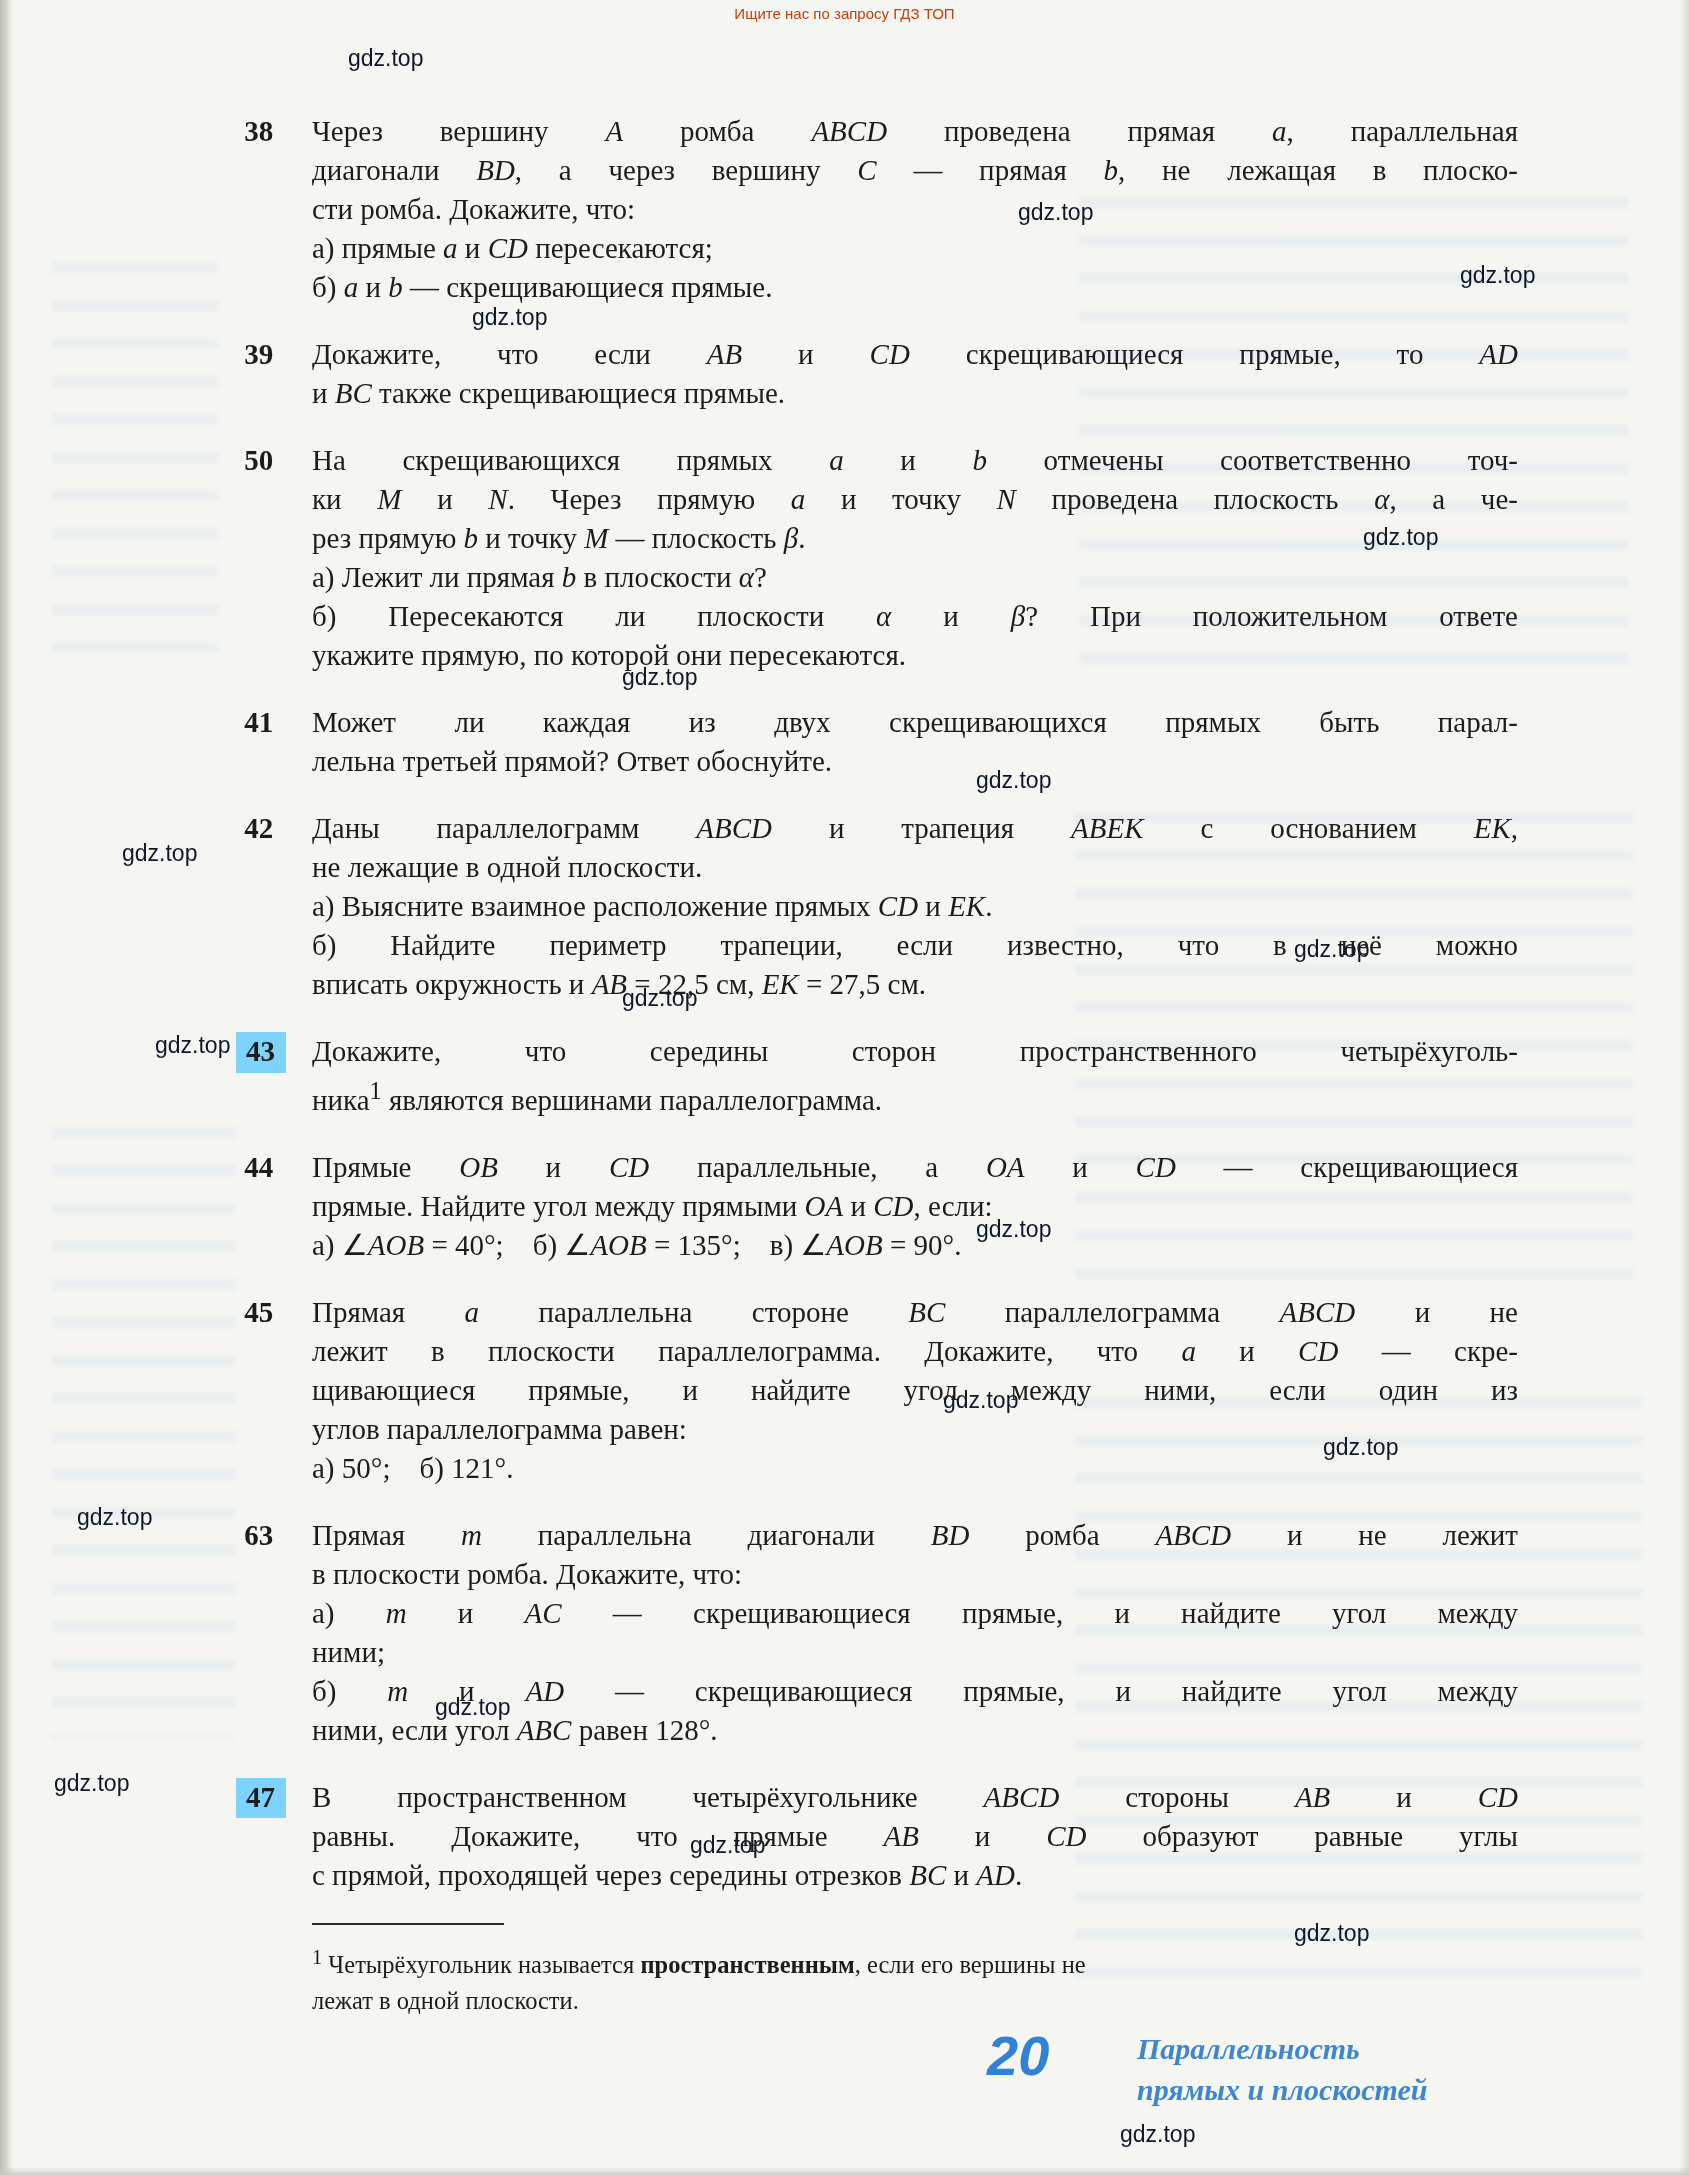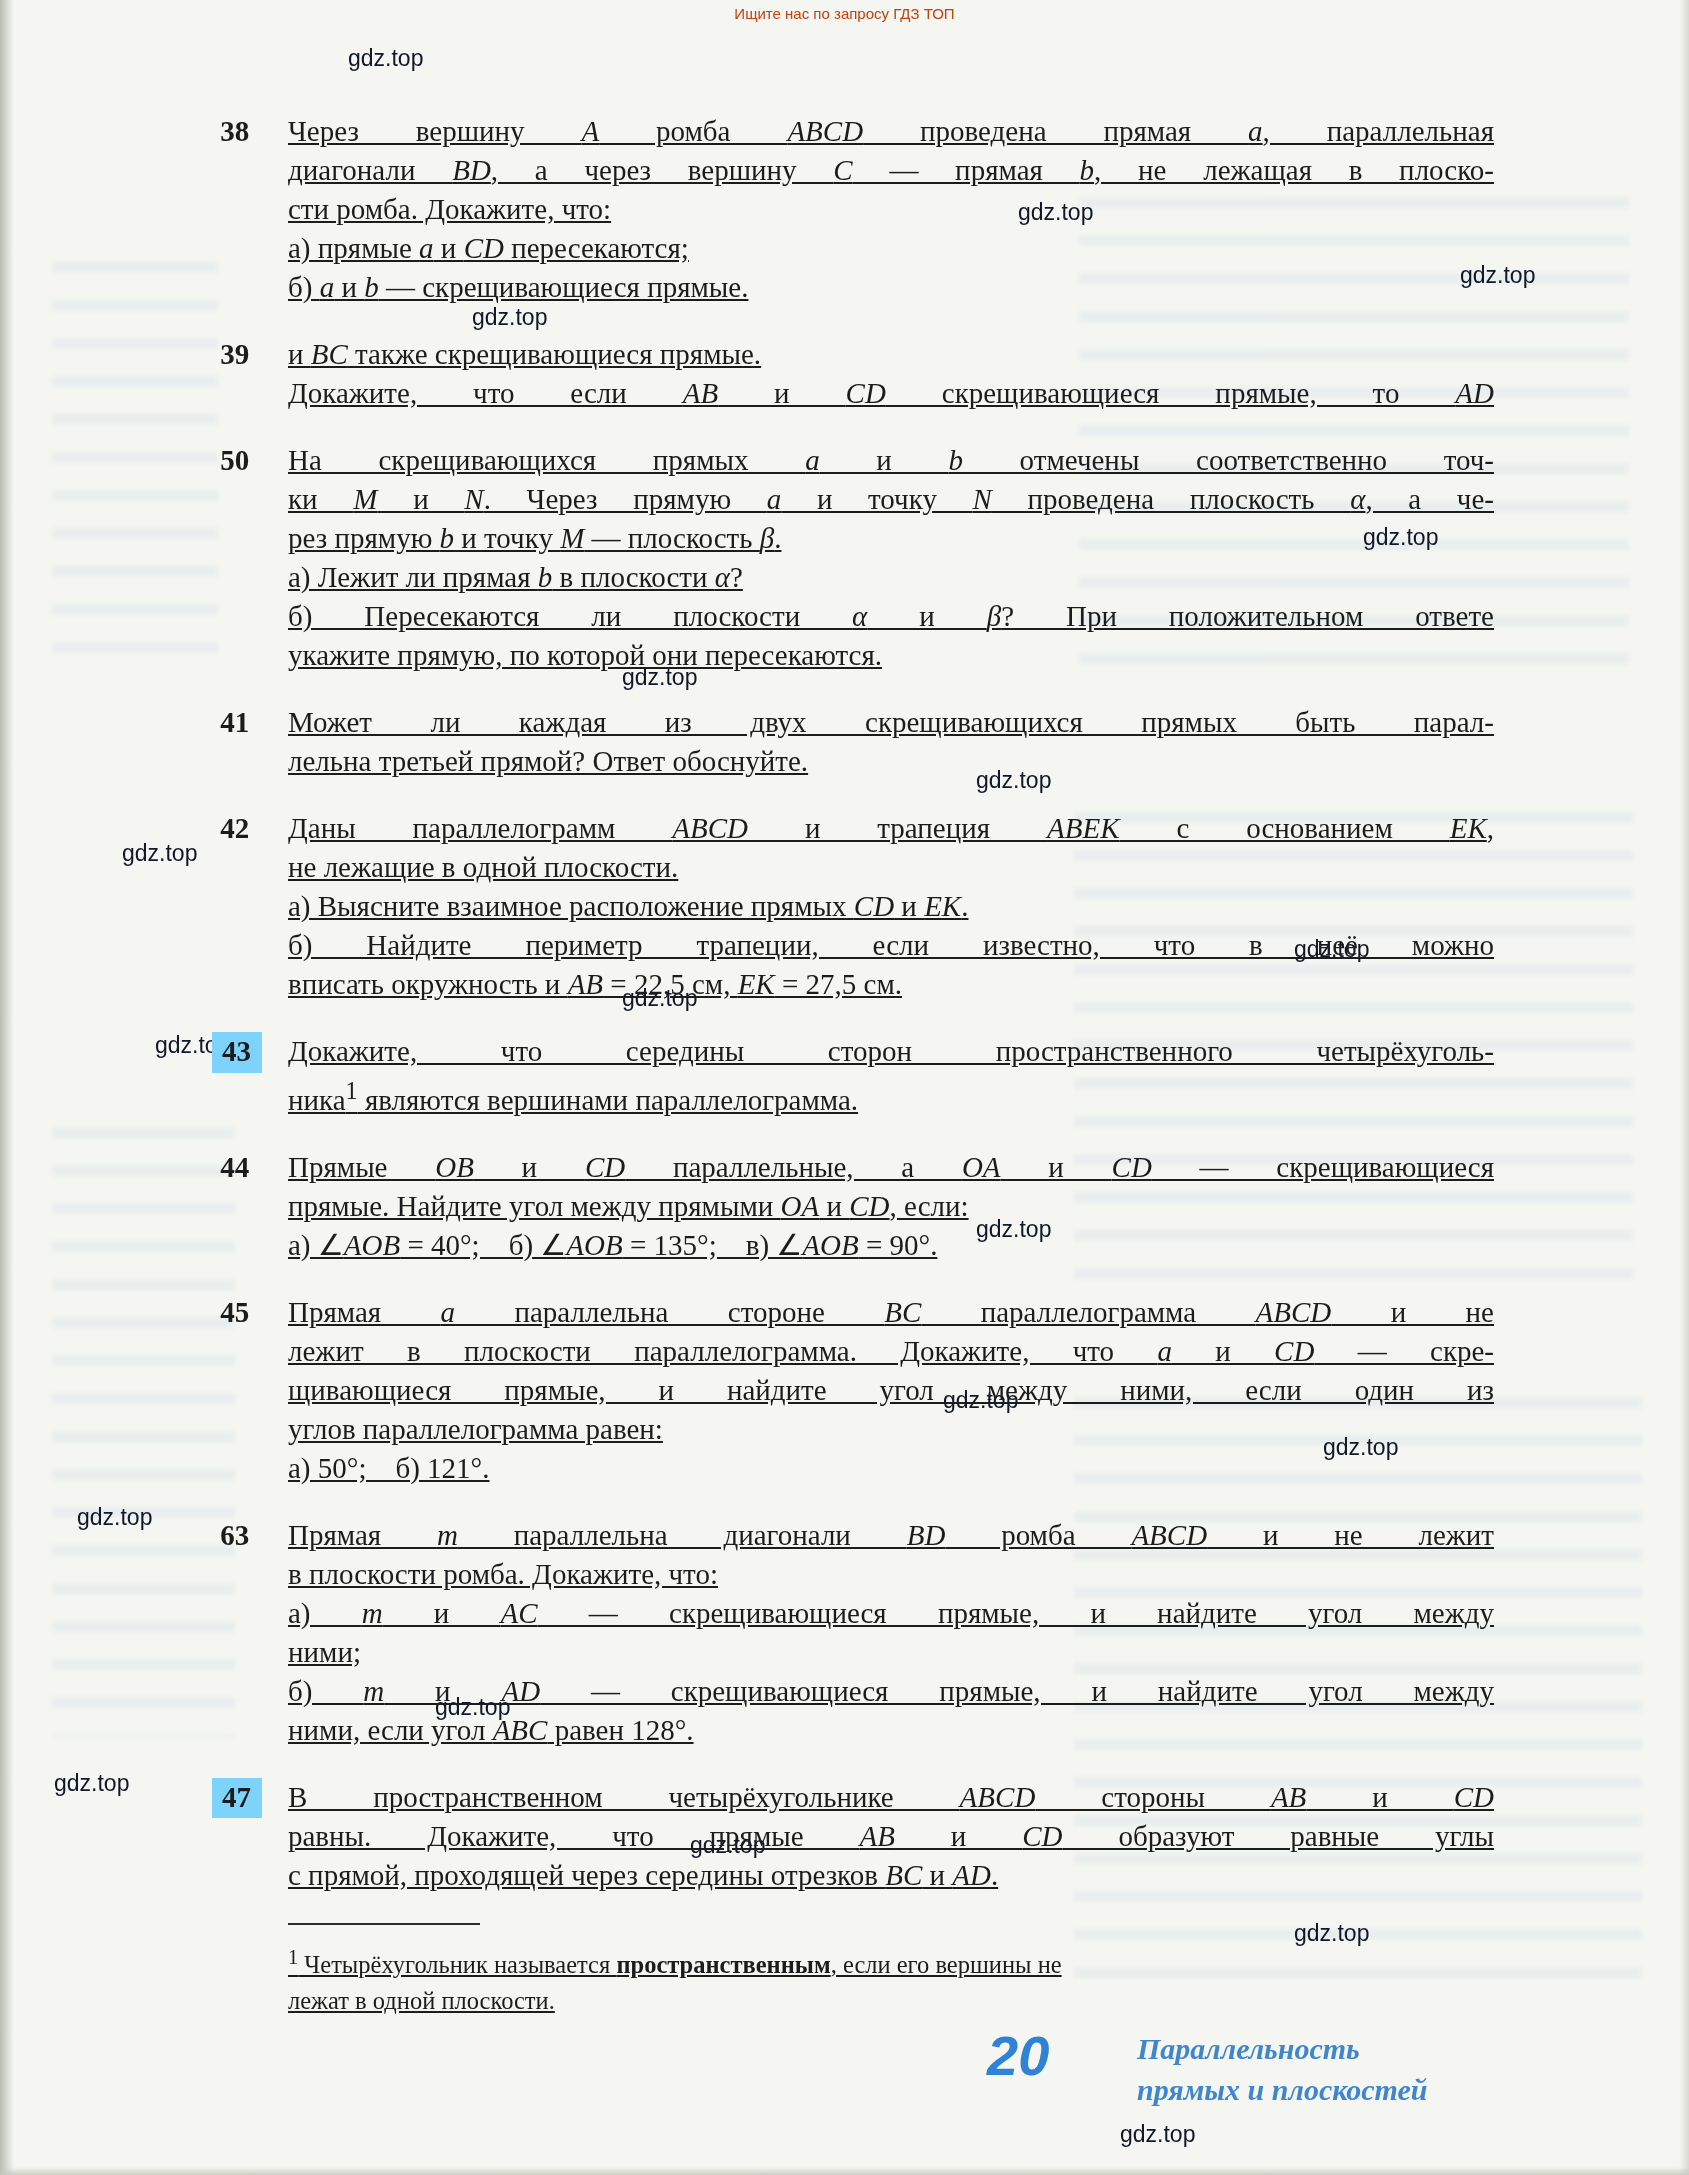--- a/index.html
+++ b/index.html
@@ -23,21 +23,21 @@
       rgba(246,246,241,0) 11.4px, rgba(246,246,241,0) 38px);}
   
   .header-link{position:absolute;top:5.2px;left:0;right:0;text-align:center;
     font-family:"Liberation Sans", sans-serif;font-size:15px;color:#c2410c;}
   .footer-link{position:absolute;top:2151px;left:0;right:0;text-align:left;
     font-family:Liberation Sans, sans-serif;font-size:12.2px;color:#4aa45f;margin-top:41px;}
   
   .wm{position:absolute;font-family:"Liberation Sans", sans-serif;
     font-size:23px;color:#0f172a;white-space:nowrap;}
   
-  .content{position:absolute;left:208px;top:112px;width:1286px;text-decoration:underline;}
+  .content{position:absolute;left:232px;top:112px;width:1286px;}
   .problem{display:flex;margin-bottom:28px;}
   .pnum{width:80px;flex:none;font-weight:700;font-size:29px;line-height:39px;}
   .num-box{display:inline-block;padding:0 8.7px 1.7px 12.2px;}
   .num-box.hl{background:#7dd3fc;margin-left:3.5px;padding:0 10.5px 1.7px 10.5px;}
   .ptext{flex:1;font-size:29px;line-height:39px;}
   .line{white-space:normal;}
   .line.full{text-align:justify;text-align-last:justify;}
   .ptext i{font-style:italic;}
   
   .footnote-rule{width:192px;height:2.6px;background:#2b2b2b;margin:8.7px 0 14px 80px;}
@@ -96,22 +96,22 @@
         <div class="line full">диагонали <i>BD</i>, а через вершину <i>C</i> — прямая <i>b</i>, не лежащая в плоско-</div>
         <div class="line">сти ромба. Докажите, что:</div>
         <div class="line">а) прямые <i>a</i> и <i>CD</i> пересекаются;</div>
         <div class="line">б) <i>a</i> и <i>b</i> — скрещивающиеся прямые.</div>
       </div>
   </div>
 
   <div class="problem">
     <div class="pnum"><span class="num-box">39</span></div>
     <div class="ptext">
+        <div class="line full">Докажите, что если <i>AB</i> и <i>CD</i> скрещивающиеся прямые, то <i>AD</i></div>
         <div class="line">и <i>BC</i> также скрещивающиеся прямые.</div>
-        <div class="line full">Докажите, что если <i>AB</i> и <i>CD</i> скрещивающиеся прямые, то <i>AD</i></div>
       </div>
   </div>
 
   <div class="problem">
     <div class="pnum"><span class="num-box">50</span></div>
     <div class="ptext">
         <div class="line full">На скрещивающихся прямых <i>a</i> и <i>b</i> отмечены соответственно точ-</div>
         <div class="line full">ки <i>M</i> и <i>N</i>. Через прямую <i>a</i> и точку <i>N</i> проведена плоскость <i>α</i>, а че-</div>
         <div class="line">рез прямую <i>b</i> и точку <i>M</i> — плоскость <i>β</i>.</div>
         <div class="line">а) Лежит ли прямая <i>b</i> в плоскости <i>α</i>?</div>

